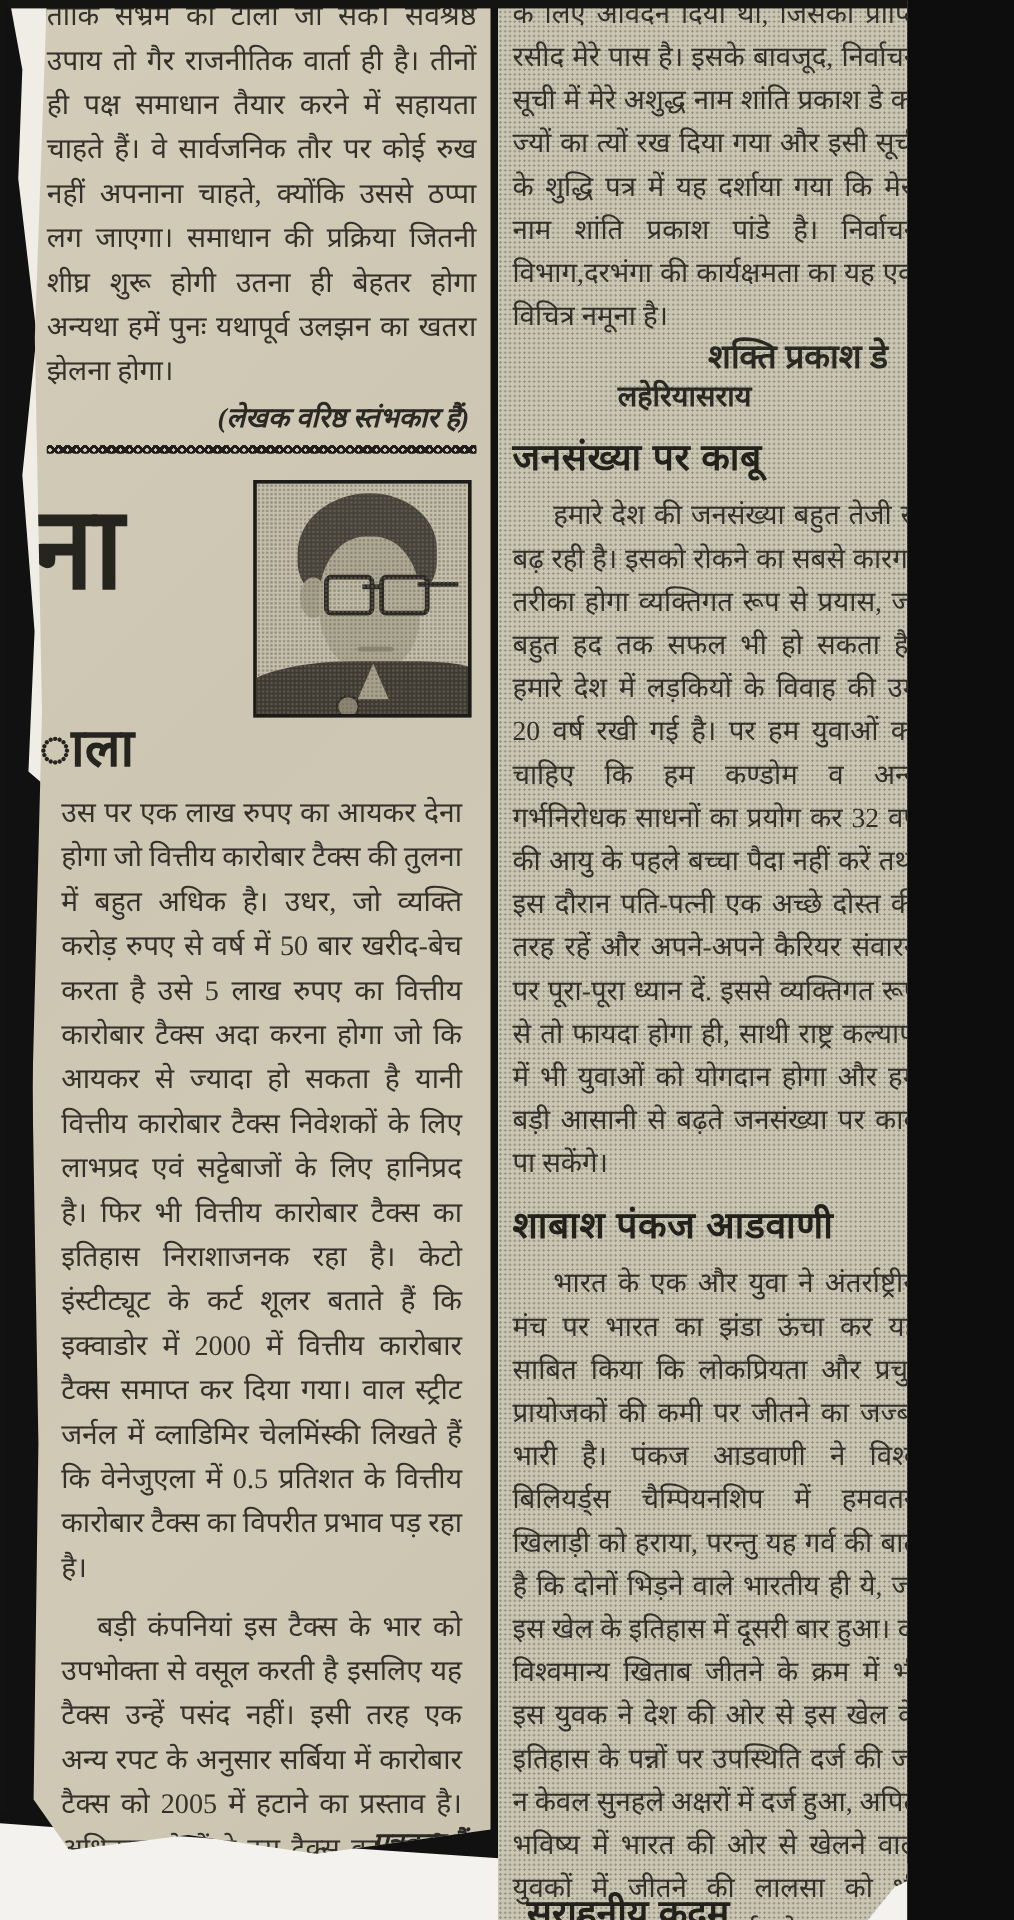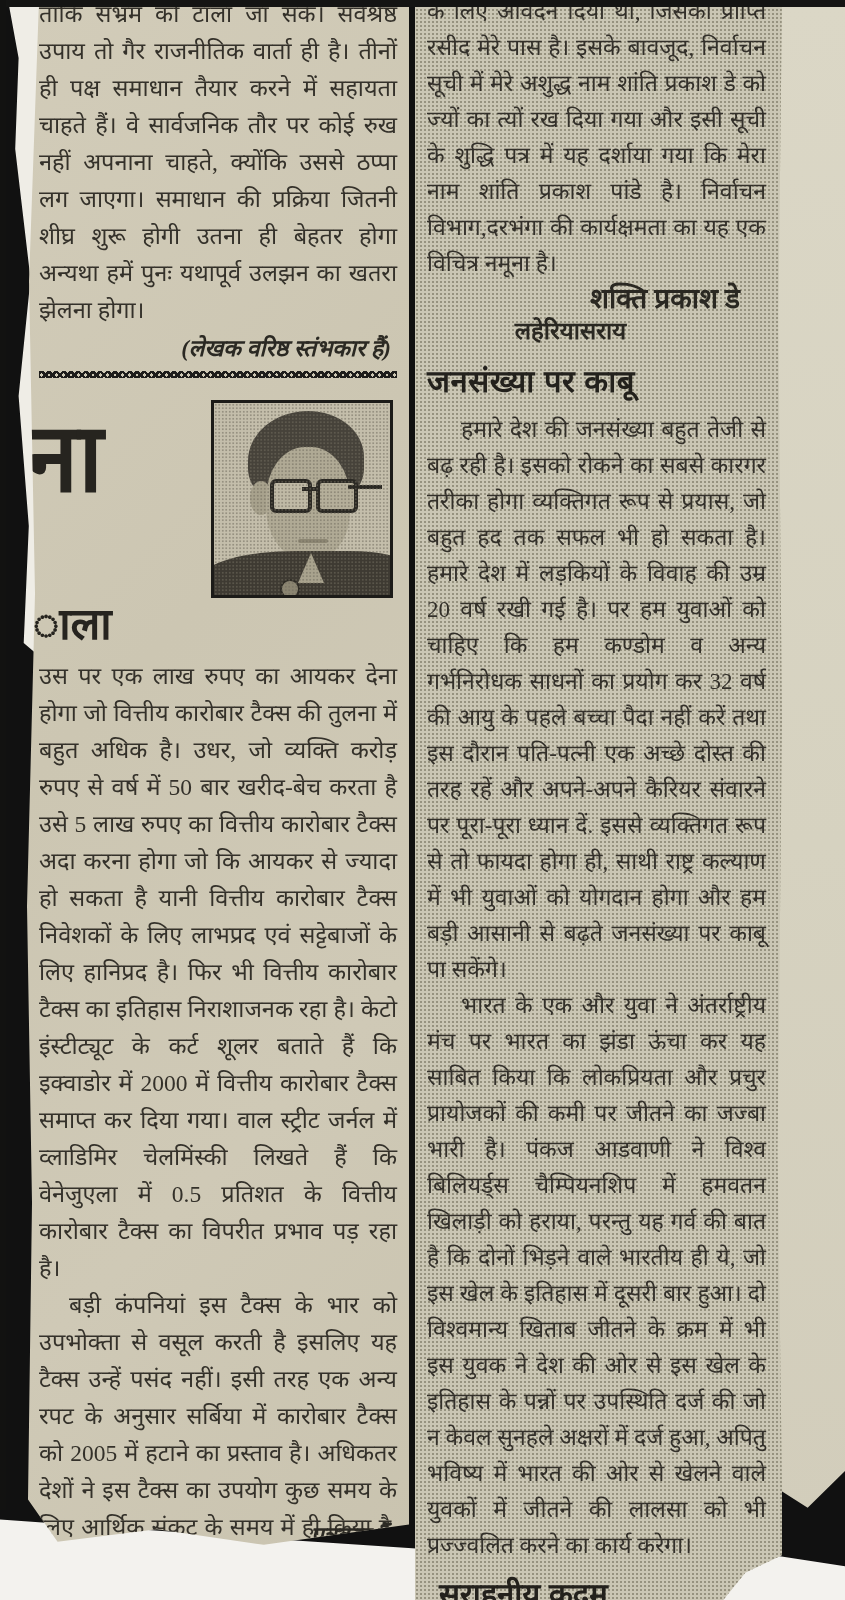--- a/index.html
+++ b/index.html
@@ -1,17 +1,17 @@
 <!DOCTYPE html>
 <html><head>
 <meta charset="utf-8">
 <style>
   html,body{margin:0;padding:0;background:#0d0d0d;}
   #scan{
-    position:relative;width:845px;height:1600px;overflow:hidden;
+    position:relative;width:756px;height:1600px;overflow:hidden;
     background:#111;font-family:"Liberation Serif","DejaVu Serif",serif;
   }
   
   #bottom-white{
     position:absolute;left:0;top:1470px;width:845px;height:130px;
     background:#f3f2ee;
     clip-path:polygon(0 38%,30% 52%,62% 66%,88% 62%,100% 74%,100% 100%,0 100%);
     z-index:1;
   }
   #left-sliver{
@@ -82,21 +82,21 @@
     background:#3e3a32;border-radius:45% 30% 0 0;}
   .p-collar{position:absolute;left:84px;top:150px;width:26px;height:30px;
     background:#a9a38e;clip-path:polygon(50% 0,100% 100%,0 100%);}
   .p-button{position:absolute;left:66px;top:176px;width:16px;height:16px;
     background:#8b8571;border-radius:50%;border:2px solid #2e2b25;}
   #subhead-fragment{
     font-weight:bold;font-size:44px;line-height:48px;color:#26241f;
     font-family:"Liberation Sans","DejaVu Sans",sans-serif;
     margin:-6px 0 10px -6px;
   }
-  .tax-p{margin:0;}
+  .tax-p{margin:12px;}
   .tax-p + .tax-p{text-indent:30px;}
   #torn-fragment{
     position:absolute;bottom:12px;right:14px;font-weight:bold;font-style:italic;
     font-size:23px;color:#2b2923;
   }
   
   #right-clip{
     position:absolute;left:415px;top:0;width:367px;height:1600px;
     background-color:#cac6b4;
     background-image:radial-gradient(#96927f 0.8px,rgba(0,0,0,0) 1.1px);
@@ -173,20 +173,21 @@
 
   <div id="right-clip">
     <div class="inner">
       <p id="letter1-body" class="r-body">के लिए आवेदन दिया था, जिसकी प्राप्ति रसीद मेरे पास है। इसके बावजूद, निर्वाचन सूची में मेरे अशुद्ध नाम शांति प्रकाश डे को ज्यों का त्यों रख दिया गया और इसी सूची के शुद्धि पत्र में यह दर्शाया गया कि मेरा नाम शांति प्रकाश पांडे है। निर्वाचन विभाग,दरभंगा की कार्यक्षमता का यह एक विचित्र नमूना है।</p>
       <div class="sig-author">शक्ति प्रकाश डे</div>
       <div class="sig-place">लहेरियासराय</div>
 
       <div class="r-heading">जनसंख्या पर काबू</div>
       <p class="r-body indent">हमारे देश की जनसंख्या बहुत तेजी से बढ़ रही है। इसको रोकने का सबसे कारगर तरीका होगा व्यक्तिगत रूप से प्रयास, जो बहुत हद तक सफल भी हो सकता है। हमारे देश में लड़कियों के विवाह की उम्र 20 वर्ष रखी गई है। पर हम युवाओं को चाहिए कि हम कण्डोम व अन्य गर्भनिरोधक साधनों का प्रयोग कर 32 वर्ष की आयु के पहले बच्चा पैदा नहीं करें तथा इस दौरान पति-पत्नी एक अच्छे दोस्त की तरह रहें और अपने-अपने कैरियर संवारने पर पूरा-पूरा ध्यान दें. इससे व्यक्तिगत रूप से तो फायदा होगा ही, साथी राष्ट्र कल्याण में भी युवाओं को योगदान होगा और हम बड़ी आसानी से बढ़ते जनसंख्या पर काबू पा सकेंगे।</p>
 
+      <div class="r-heading">शाबाश पंकज आडवाणी</div>
       <p class="r-body indent">भारत के एक और युवा ने अंतर्राष्ट्रीय मंच पर भारत का झंडा ऊंचा कर यह साबित किया कि लोकप्रियता और प्रचुर प्रायोजकों की कमी पर जीतने का जज्बा भारी है। पंकज आडवाणी ने विश्व बिलियर्ड्स चैम्पियनशिप में हमवतन खिलाड़ी को हराया, परन्तु यह गर्व की बात है कि दोनों भिड़ने वाले भारतीय ही ये, जो इस खेल के इतिहास में दूसरी बार हुआ। दो विश्वमान्य खिताब जीतने के क्रम में भी इस युवक ने देश की ओर से इस खेल के इतिहास के पन्नों पर उपस्थिति दर्ज की जो न केवल सुनहले अक्षरों में दर्ज हुआ, अपितु भविष्य में भारत की ओर से खेलने वाले युवकों में जीतने की लालसा को भी प्रज्ज्वलित करने का कार्य करेगा।</p>
 
     </div>
     <div id="cutoff-heading">सराहनीय कदम</div>
   </div>
 
   <div id="top-edge"></div>
   <div id="left-edge"></div>
 </div>
 

